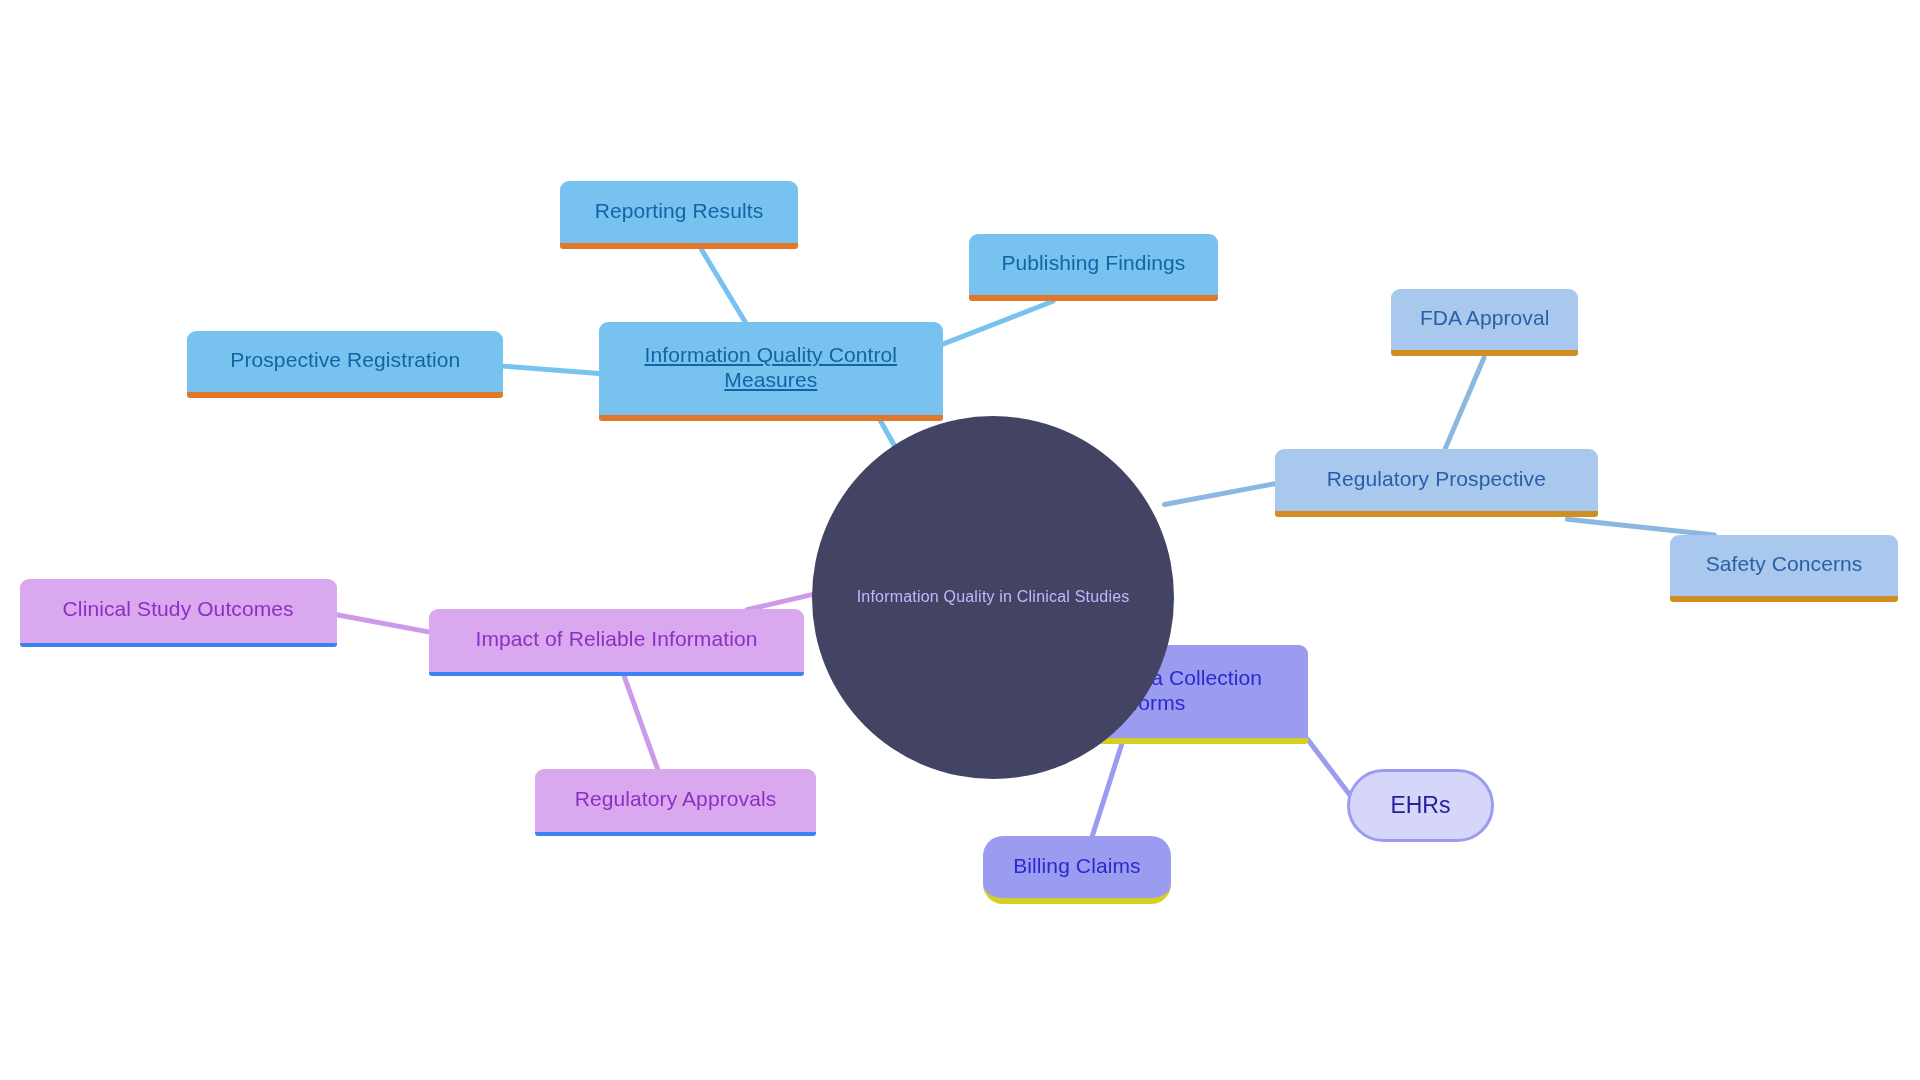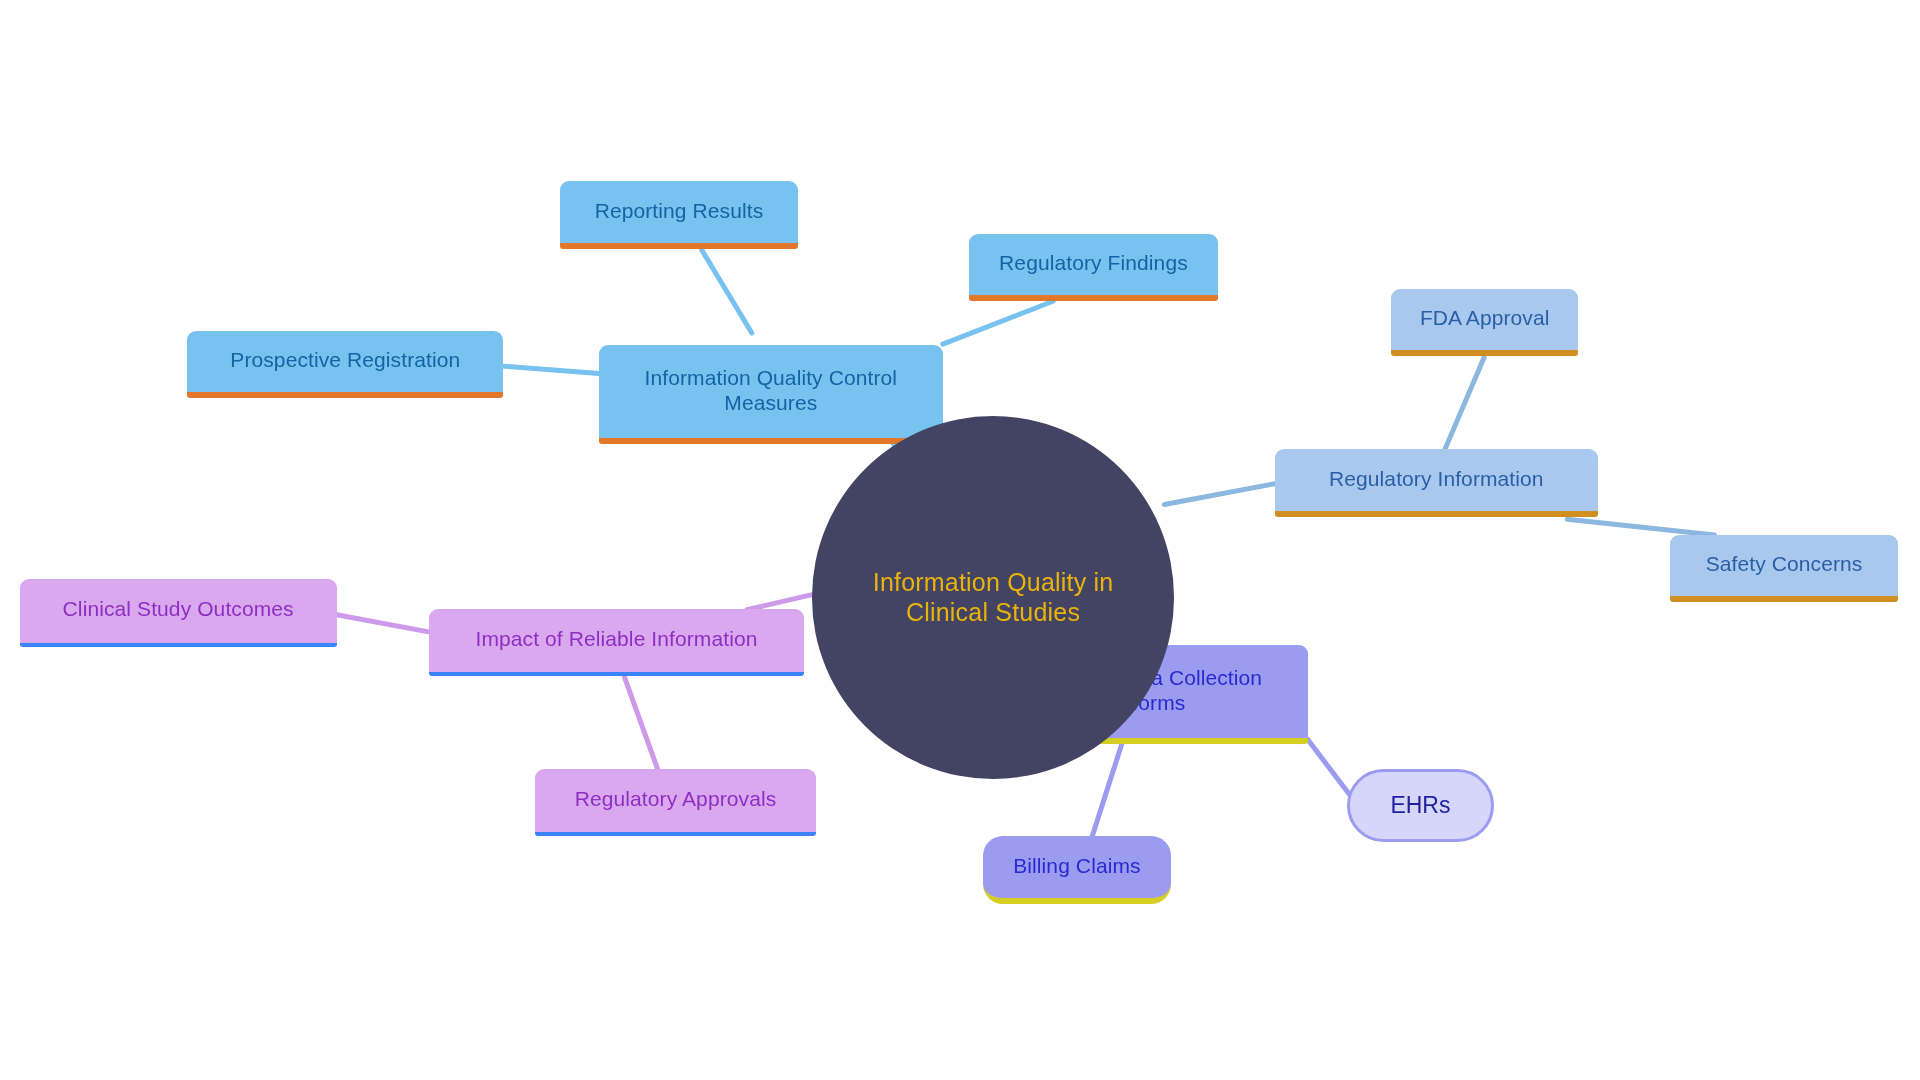--- a/index.html
+++ b/index.html
@@ -35,22 +35,22 @@
     display: flex;
     align-items: center;
     justify-content: center;
     text-align: center;
     line-height: 1.18;
   }
   
   .node.central {
     border-radius: 50%;
     background: #434464;
-    color: #eab308;
-    font-size: 25px;
+    color: #c4b5fd;
+    font-size: 16px;
     letter-spacing: .2px;
     padding: 0 34px;
     z-index: 3;
   }
   
   .node.rect {
     border-radius: 9px 9px 3px 3px;
     padding: 4px 16px 6px 16px;
     font-size: 21px;
     letter-spacing: .1px;
@@ -107,34 +107,34 @@
       <line x1="428.57142857142856" y1="631.8367346938776" x2="336.734693877551" y2="614.6938775510205" stroke="#cc9ae8" stroke-width="5" stroke-linecap="round"></line>
       <line x1="624.4897959183673" y1="677.1428571428571" x2="657.5510204081633" y2="768.9795918367347" stroke="#cc9ae8" stroke-width="5" stroke-linecap="round"></line>
       <line x1="1307.7551020408164" y1="739.5918367346939" x2="1350.6122448979593" y2="795.9183673469388" stroke="#9b9bf0" stroke-width="5" stroke-linecap="round"></line>
       <line x1="1121.6326530612246" y1="744.4897959183673" x2="1092.2448979591836" y2="836.3265306122449" stroke="#9b9bf0" stroke-width="5" stroke-linecap="round"></line>
     </svg>
 
   <div id="nodes">
       <div class="node central" style="left: 811.837px; top: 416.327px; width: 362.449px; height: 362.449px;">
         <span class="nlabel">Information Quality in Clinical Studies</span>
       </div>
-      <div class="node rect skyblue" style="left: 598.776px; top: 345px; width: 344.082px; height: 99.1837px;">
+      <div class="node rect skyblue" style="left: 598.776px; top: 322px; width: 344.082px; height: 99.1837px; text-decoration: underline;">
         <span class="nlabel">Information Quality Control Measures</span>
       </div>
       <div class="node rect skyblue" style="left: 559.592px; top: 181.224px; width: 238.776px; height: 67.3469px;">
         <span class="nlabel">Reporting Results</span>
       </div>
       <div class="node rect skyblue" style="left: 968.571px; top: 233.878px; width: 249.796px; height: 67.3469px;">
-        <span class="nlabel">Regulatory Findings</span>
+        <span class="nlabel">Publishing Findings</span>
       </div>
       <div class="node rect skyblue" style="left: 187.347px; top: 330.612px; width: 315.918px; height: 67.3469px;">
         <span class="nlabel">Prospective Registration</span>
       </div>
       <div class="node rect steelblue" style="left: 1274.69px; top: 449.388px; width: 323.265px; height: 67.3469px;">
-        <span class="nlabel">Regulatory Information</span>
+        <span class="nlabel">Regulatory Prospective</span>
       </div>
       <div class="node rect steelblue" style="left: 1391.02px; top: 288.98px; width: 187.347px; height: 67.3469px; justify-content: center;">
         <span class="nlabel">FDA Approval</span>
       </div>
       <div class="node rect steelblue" style="left: 1670.2px; top: 535.102px; width: 227.755px; height: 67.3469px;">
         <span class="nlabel">Safety Concerns</span>
       </div>
       <div class="node rect violet" style="left: 428.571px; top: 608.571px; width: 375.918px; height: 67.3469px;">
         <span class="nlabel">Impact of Reliable Information</span>
       </div>

